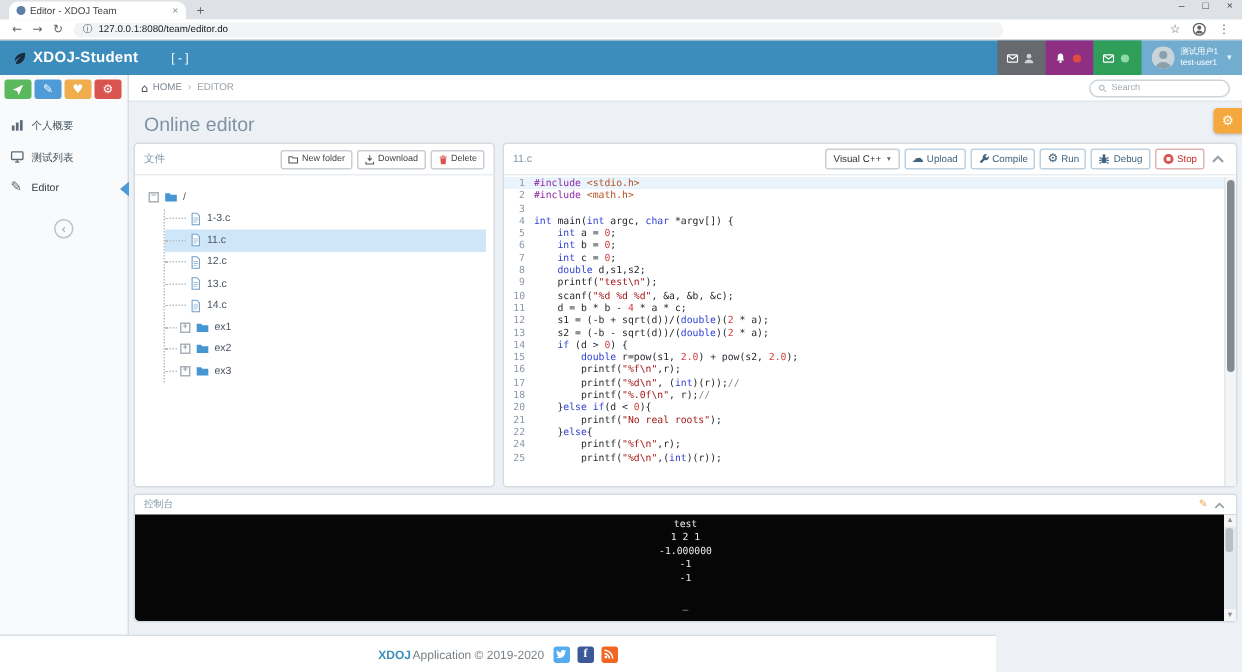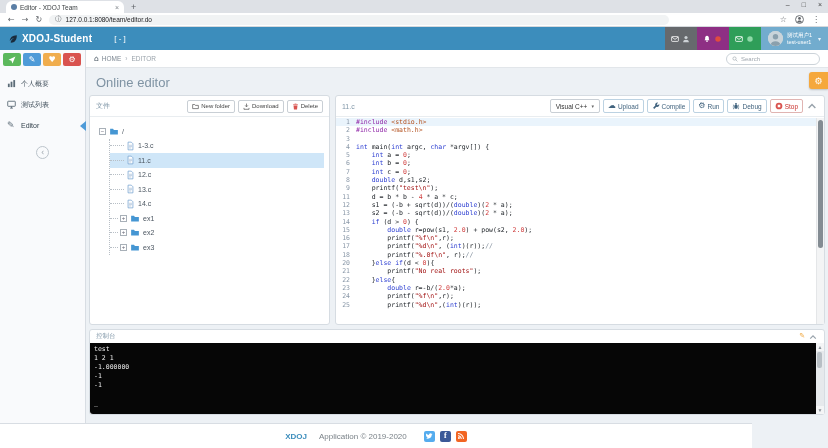--- a/index.html
+++ b/index.html
@@ -114,28 +114,28 @@
   .ct .com { color:#7f8c9a; }
   .vsb { position:absolute; right:0; top:22px; bottom:0; width:8px; background:#f3f4f5; border-left:1px solid #e4e6e8; }
   .vsb .thumb { position:absolute; left:1px; top:2px; width:5px; height:128px; background:#848c93; border-radius:3px; }
 
   
   #consolepanel { top:279px; left:3px; right:3px; height:86px; }
   .chead { height:13px; display:flex; align-items:center; padding:0 6px; }
   .chead .ptitle { font-size:6.5px; }
   .cpencil { margin-left:auto; color:#f0a53c; font-size:7px; line-height:1; }
   .cbody { position:absolute; top:13px; left:0; right:0; bottom:0; background:#060606; padding:2px 4px; overflow:hidden; border-radius:0 0 3px 3px; }
-  .tl { font-family:"DejaVu Sans Mono", monospace; font-size:6.5px; line-height:9px; color:#ececec; white-space:pre; }
+  .tl { font-family:"DejaVu Sans Mono", monospace; font-size:6.5px; line-height:9px; color:#ececec; white-space:pre;text-align:center; }
   .csb { position:absolute; right:0; top:13px; bottom:0; width:8px; background:#e6e9ec; }
   .csb .arr { position:absolute; left:0; width:8px; height:8px; background:#f4f5f6; color:#8a9299; font-size:5px; line-height:8px; text-align:center; }
   .csb .arr.up { top:0; } .csb .arr.dn { bottom:0; }
   .csb .thumb { position:absolute; left:1px; top:9px; width:5px; height:16px; background:#b8bfc5; border-radius:2px; }
 
   
-  #footer { position:absolute; bottom:0; left:0; width:752px; height:25px; background:#fff; border-top:1px solid #d8dde3; display:flex; align-items:center; justify-content:center; gap:12px; }
+  #footer { position:absolute; bottom:0; left:0; width:664px; height:25px; background:#fff; border-top:1px solid #d8dde3; display:flex; align-items:center; justify-content:center; gap:1px; }
   .ftext { font-size:8px; color:#7a8288; }
   .fbrand { font-size:8px; font-weight:bold; color:#3c8dbc; }
   .social { width:11px; height:11px; border-radius:2px; display:flex; align-items:center; justify-content:center; margin-left:2px; }
   .social .svgi { width:8px; height:8px; }
   .social .fletter { color:#fff; font-size:8px; font-weight:bold; font-family:"Liberation Serif", serif; line-height:1; }
 </style>
 </head>
 <body>
 
 <div id="app">
@@ -513,20 +513,24 @@
           </div>
           <div class="cl">
             <span class="ln">8</span>
             <span class="ct">    <span class="kw">double</span> d,s1,s2;</span>
           </div>
           <div class="cl">
             <span class="ln">9</span>
             <span class="ct">    printf(<span class="str">"test\n"</span>);</span>
           </div>
           <div class="cl">
+            <span class="ln">10</span>
+            <span class="ct">    scanf(<span class="str">"%d %d %d"</span>, &amp;a, &amp;b, &amp;c);</span>
+          </div>
+          <div class="cl">
             <span class="ln">11</span>
             <span class="ct">    d = b * b - <span class="num">4</span> * a * c;</span>
           </div>
           <div class="cl">
             <span class="ln">12</span>
             <span class="ct">    s1 = (-b + sqrt(d))/(<span class="kw">double</span>)(<span class="num">2</span> * a);</span>
           </div>
           <div class="cl">
             <span class="ln">13</span>
             <span class="ct">    s2 = (-b - sqrt(d))/(<span class="kw">double</span>)(<span class="num">2</span> * a);</span>
@@ -555,24 +559,20 @@
             <span class="ln">20</span>
             <span class="ct">    }<span class="kw">else</span> <span class="kw">if</span>(d &lt; <span class="num">0</span>){</span>
           </div>
           <div class="cl">
             <span class="ln">21</span>
             <span class="ct">        printf(<span class="str">"No real roots"</span>);</span>
           </div>
           <div class="cl">
             <span class="ln">22</span>
             <span class="ct">    }<span class="kw">else</span>{</span>
-          </div>
-          <div class="cl">
-            <span class="ln">23</span>
-            <span class="ct">        <span class="kw">double</span> r=-b/(<span class="num">2.0</span>*a);</span>
           </div>
           <div class="cl">
             <span class="ln">24</span>
             <span class="ct">        printf(<span class="str">"%f\n"</span>,r);</span>
           </div>
           <div class="cl">
             <span class="ln">25</span>
             <span class="ct">        printf(<span class="str">"%d\n"</span>,(<span class="kw">int</span>)(r));</span>
           </div>
         </div>

